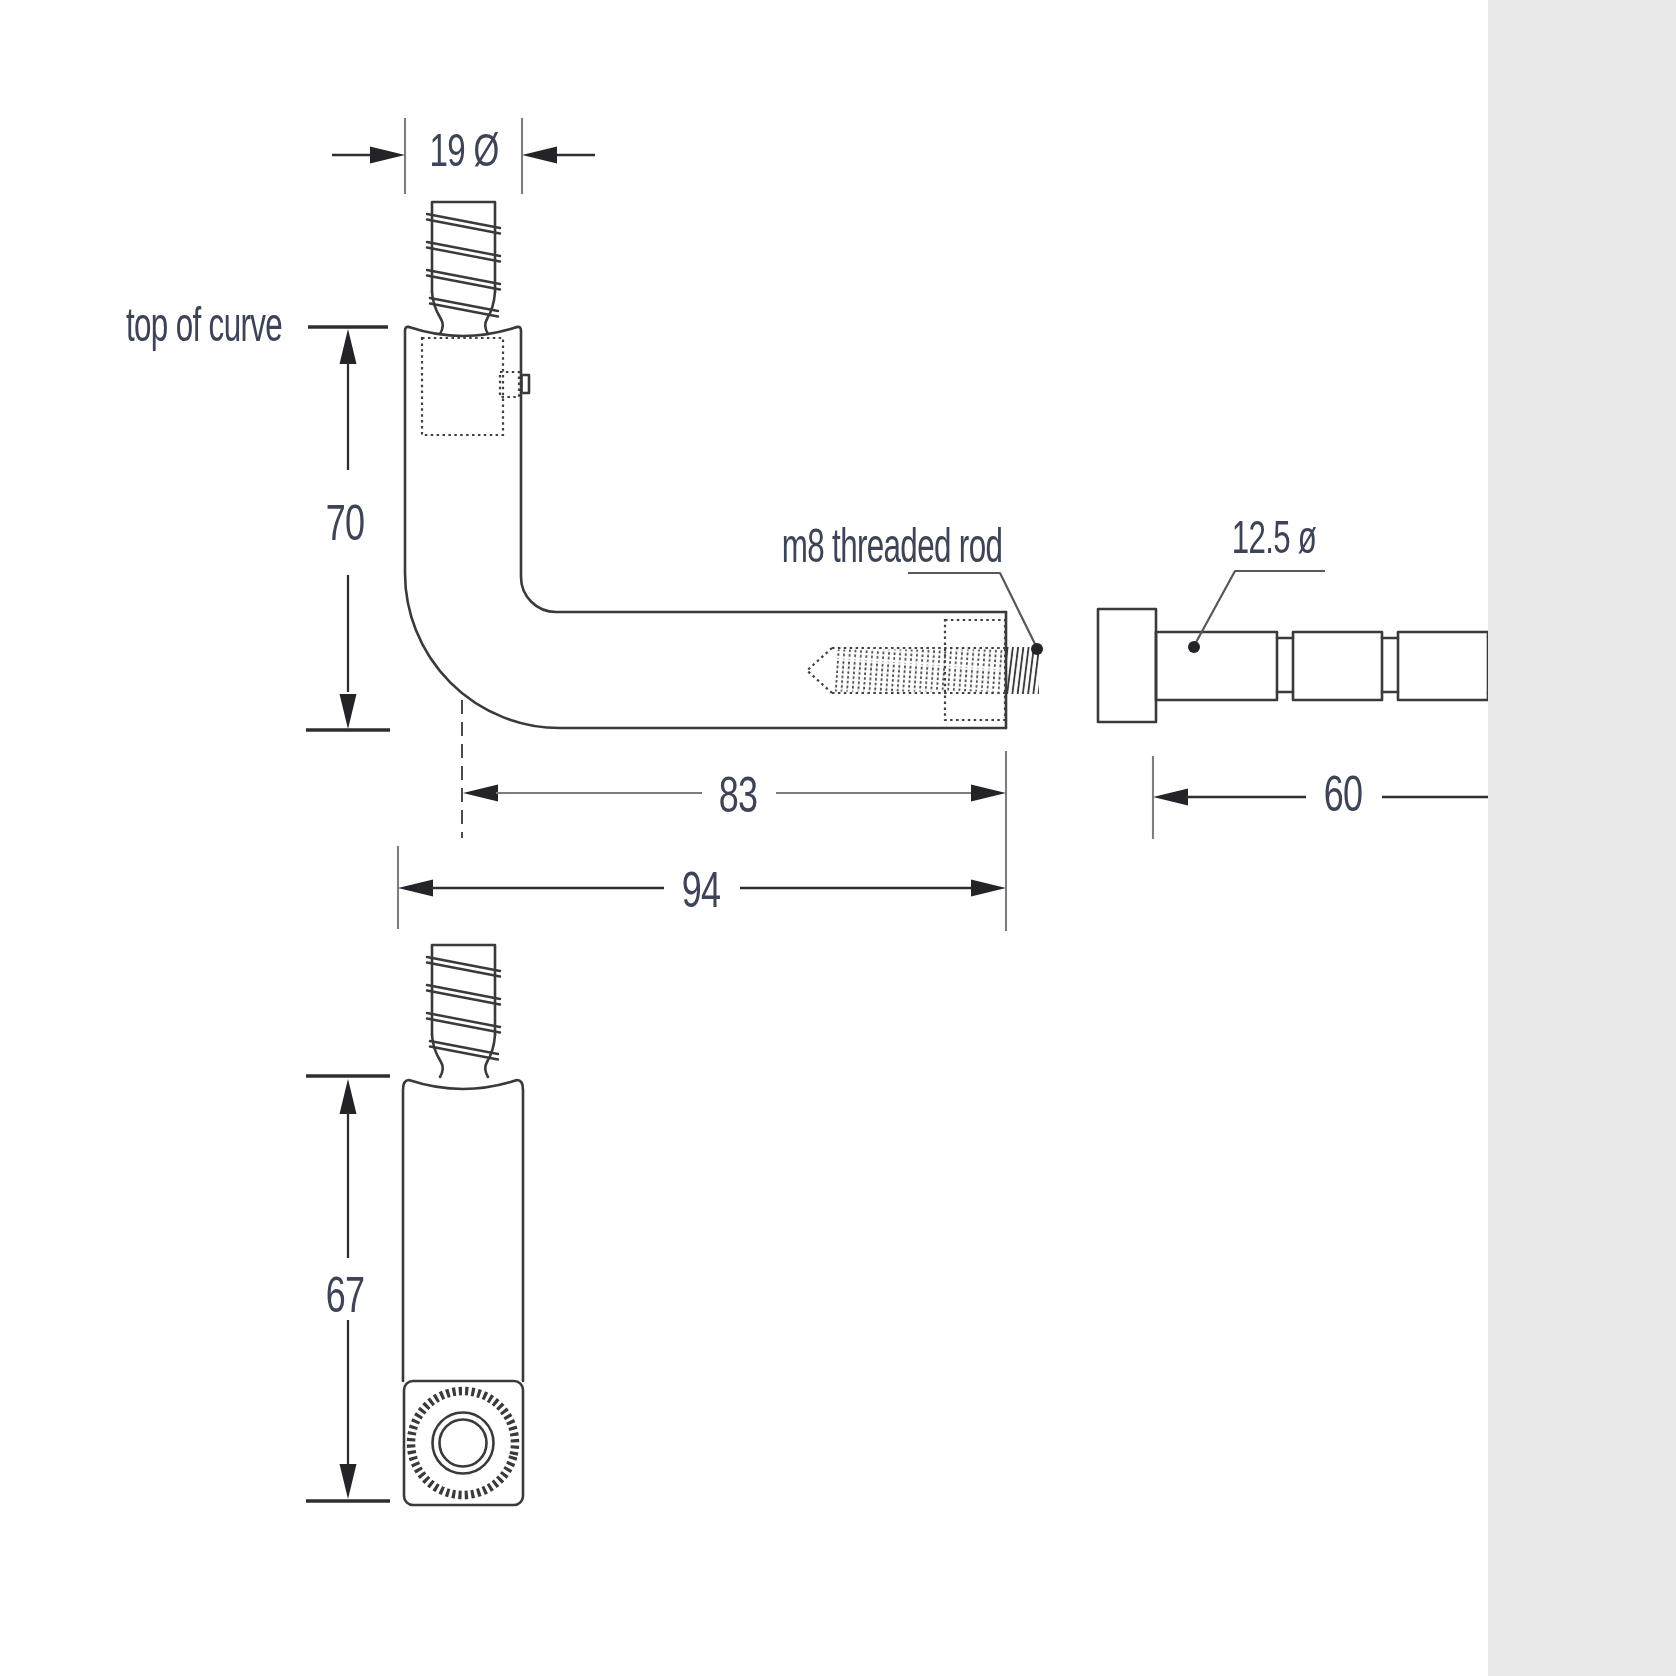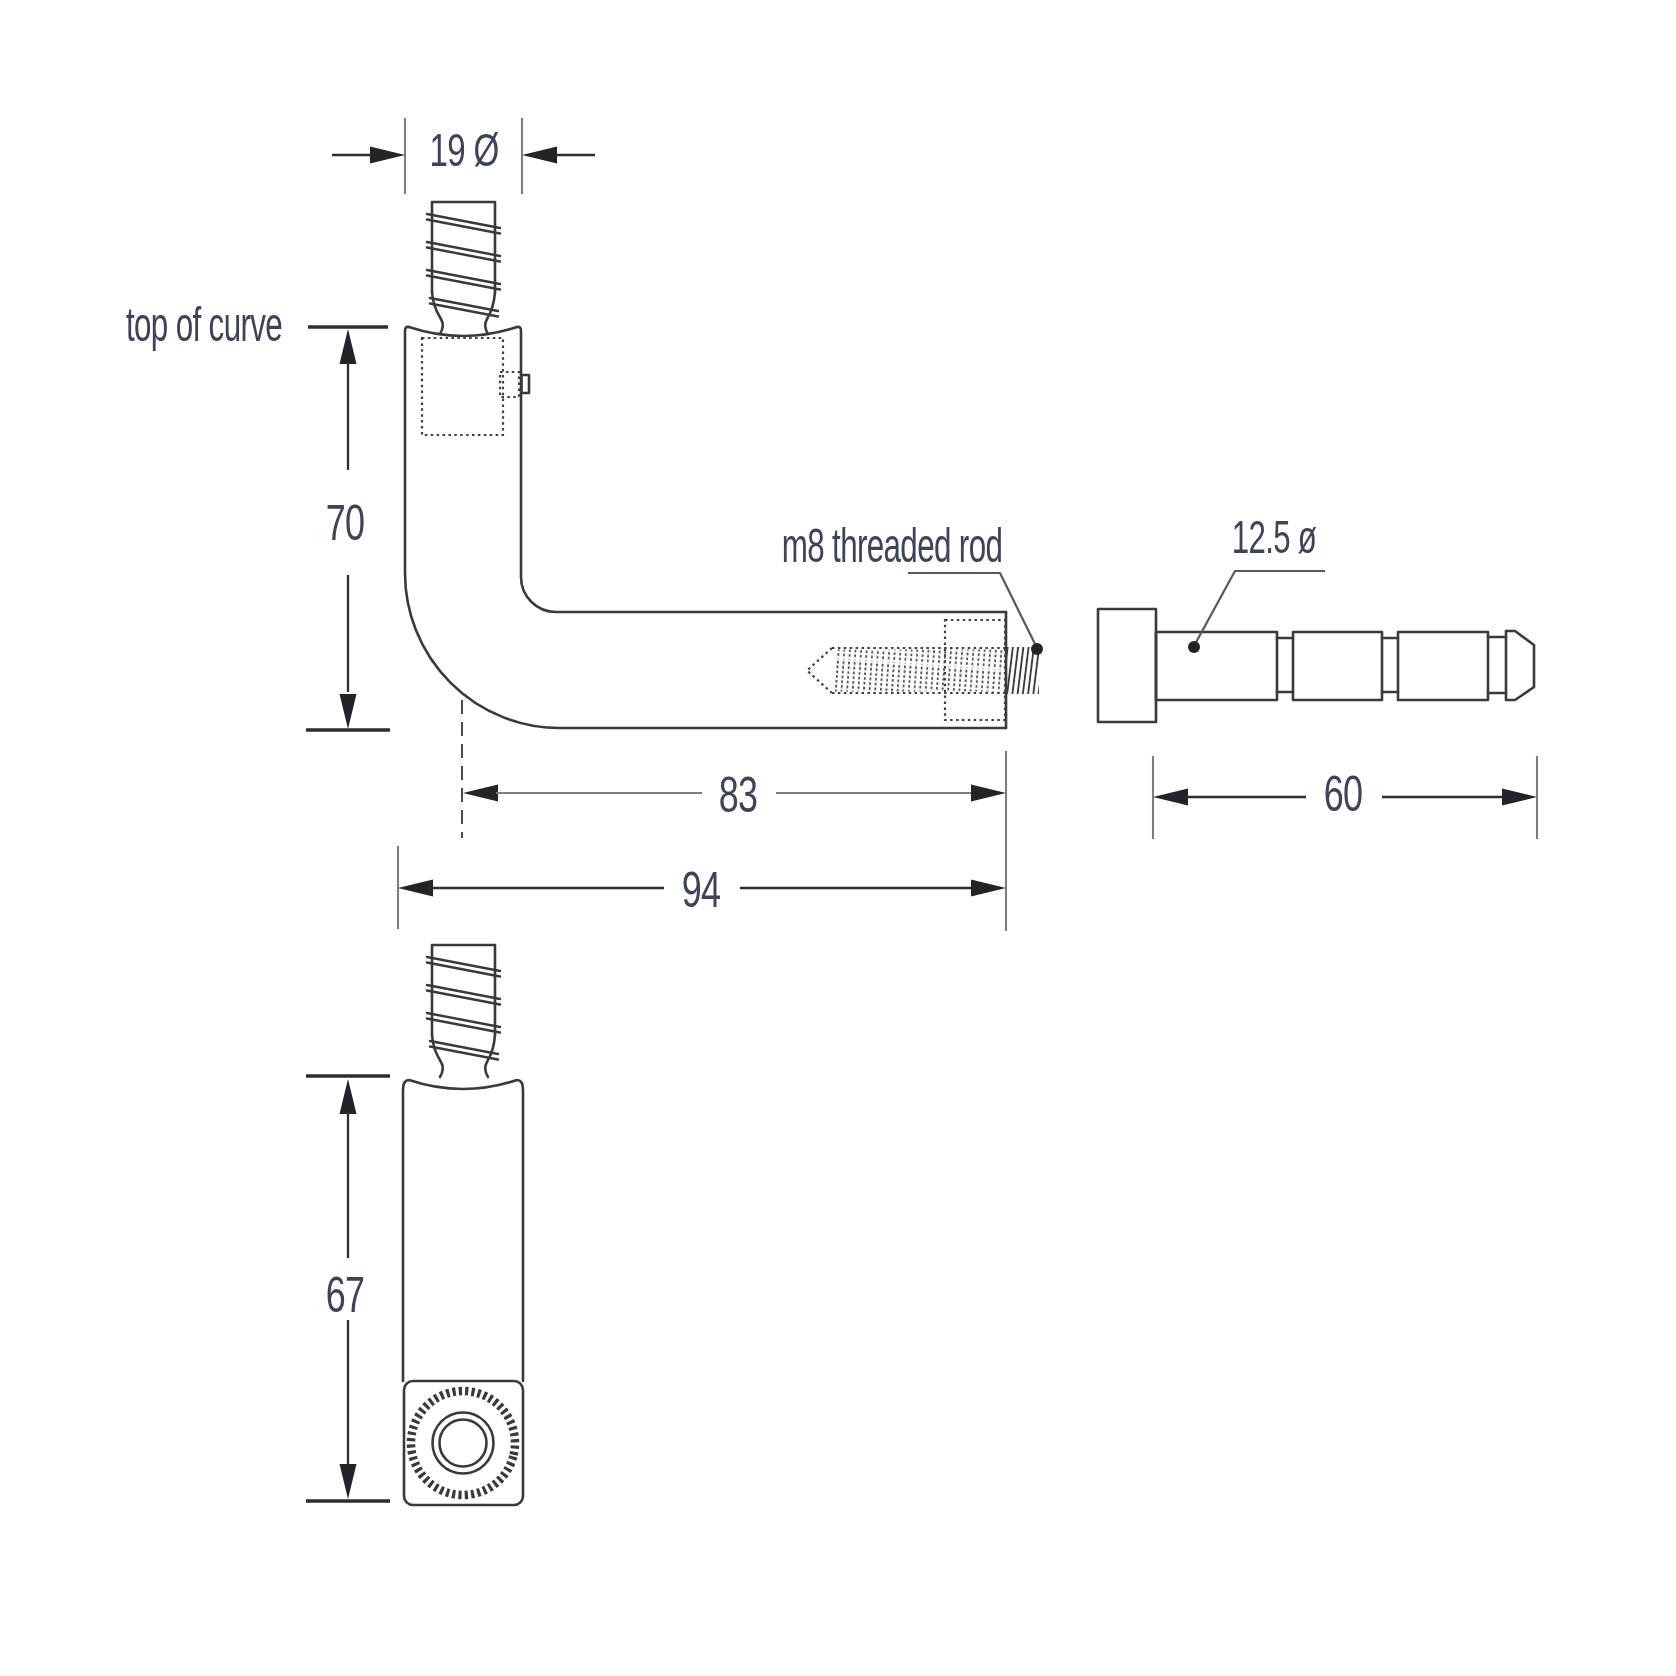--- a/index.html
+++ b/index.html
@@ -1,18 +1,18 @@
 <!DOCTYPE html>
 <html style="--bg: #ffffff; --line: #3a3a3d; --hidden: #404043; --dim: #7d7d81; --tick: #2e2e32; --arrow: #242428; --leader: #58585c; --centerline: #4b4b4f; --text: #3d4458;"><head>
 <meta charset="utf-8">
 <style>
   html,body{margin:0;padding:0;background:#e8e8e8;}
   .stage{
     position:relative;
-    width:1676px;height:1676px;
+    width:1488px;height:1676px;
     background:var(--bg,#ffffff);
     overflow:hidden;
     font-family:"Liberation Sans",sans-serif;
   }
   .stage svg{position:absolute;left:0;top:0;}
   text{
     font-family:"Liberation Sans",sans-serif;
     fill:var(--text,#3d4458);
     text-anchor:middle;
   }

